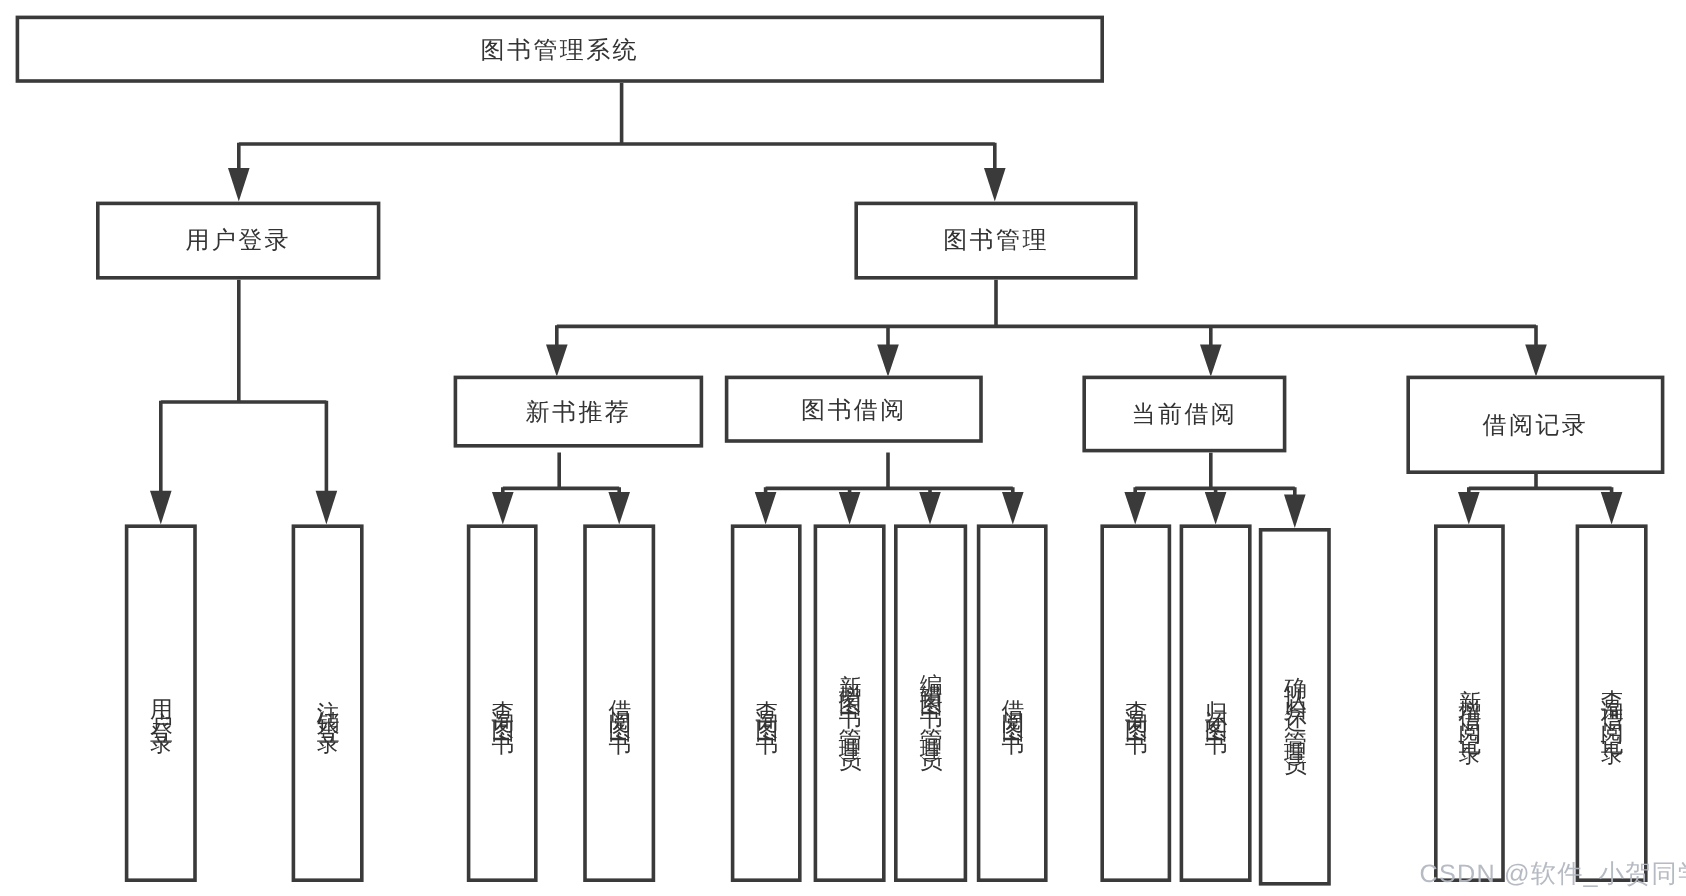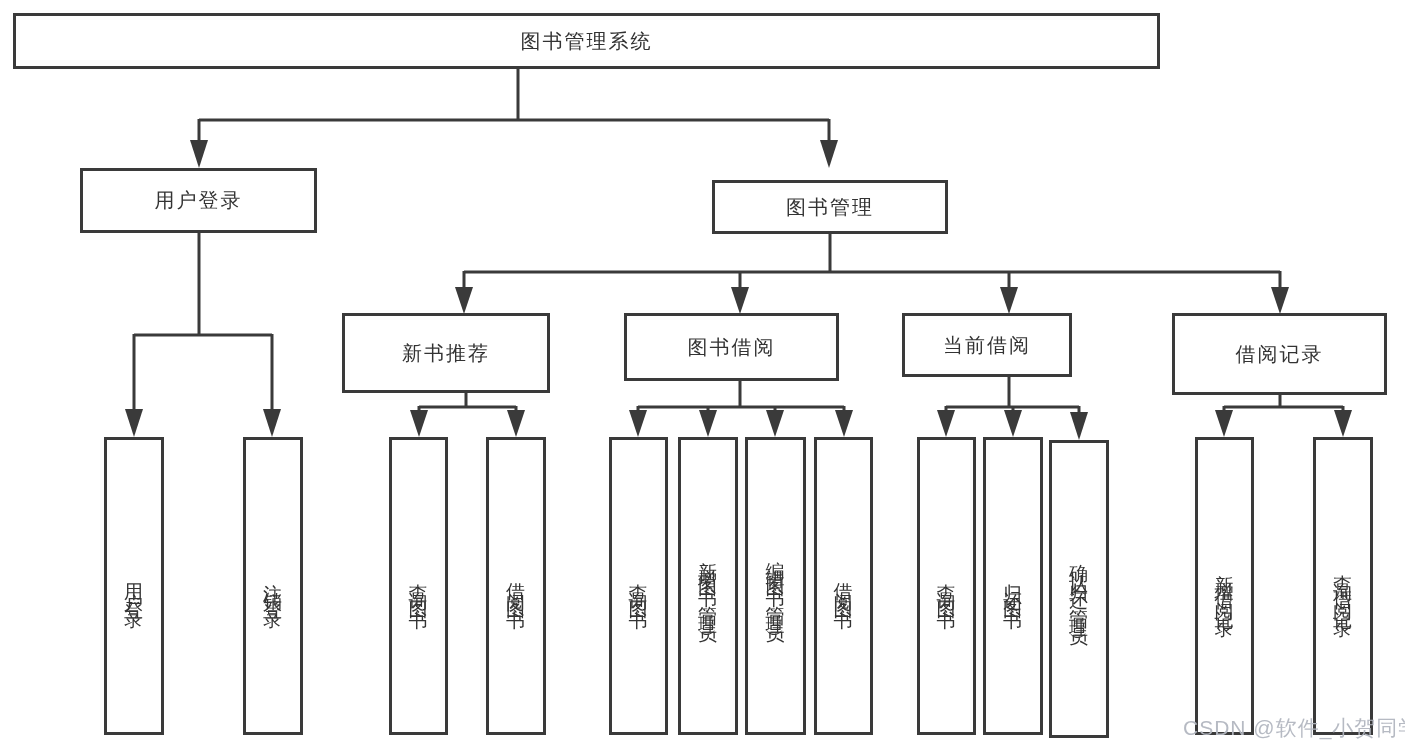--- a/index.html
+++ b/index.html
@@ -67,35 +67,35 @@
     <polygon points="775,437 766,410 784,410"></polygon>
     <polygon points="844,437 835,410 853,410"></polygon>
     <polygon points="946,437 937,410 955,410"></polygon>
     <polygon points="1013,437 1004,410 1022,410"></polygon>
     <polygon points="1079,440 1070,412 1088,412"></polygon>
     <polygon points="1224,437 1215,410 1233,410"></polygon>
     <polygon points="1343,437 1334,410 1352,410"></polygon>
   </g>
 </svg>
 
-<div class="hbox" style="left:13px;top:13px;width:1147px;height:56px">
+<div class="hbox" style="left:13px;top:13px;width:907px;height:56px">
   <span>图书管理系统</span>
 </div>
 
 <div class="hbox" style="left:80px;top:168px;width:237px;height:65px">
   <span>用户登录</span>
 </div>
-<div class="hbox" style="left:712px;top:180px;width:236px;height:54px">
+<div class="hbox" style="left:712px;top:168px;width:236px;height:65px">
   <span>图书管理</span>
 </div>
 
-<div class="hbox" style="left:342px;top:313px;width:208px;height:80px">
+<div class="hbox" style="left:378px;top:313px;width:208px;height:60px">
   <span>新书推荐</span>
 </div>
-<div class="hbox" style="left:624px;top:313px;width:215px;height:68px">
+<div class="hbox" style="left:604px;top:313px;width:215px;height:56px">
   <span>图书借阅</span>
 </div>
 <div class="hbox" style="left:902px;top:313px;width:170px;height:64px">
   <span>当前借阅</span>
 </div>
 <div class="hbox" style="left:1172px;top:313px;width:215px;height:82px">
   <span>借阅记录</span>
 </div>
 
 <div class="vbox" style="left:104px;width:60px">

